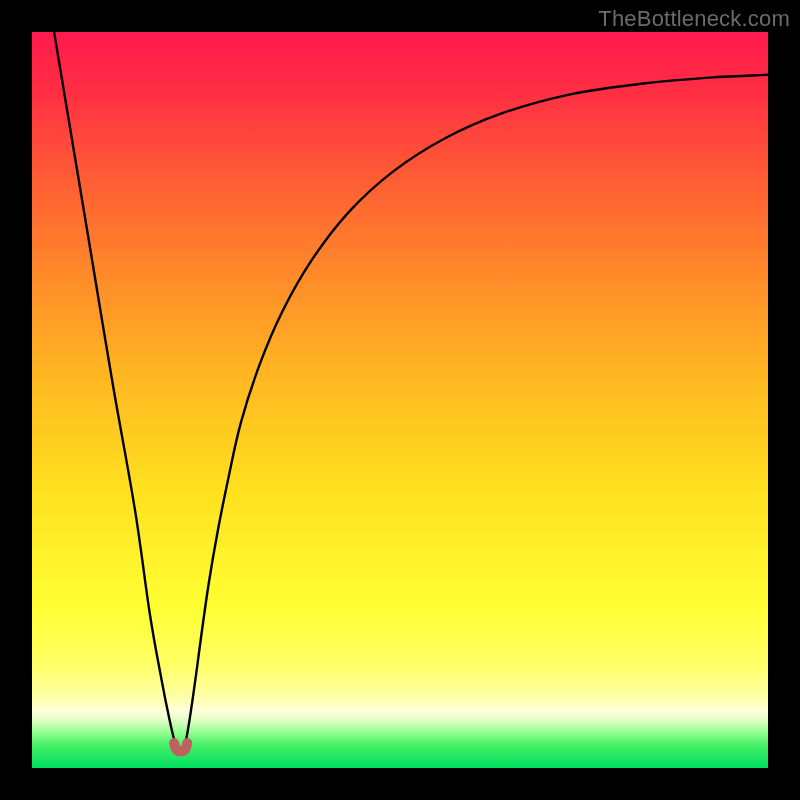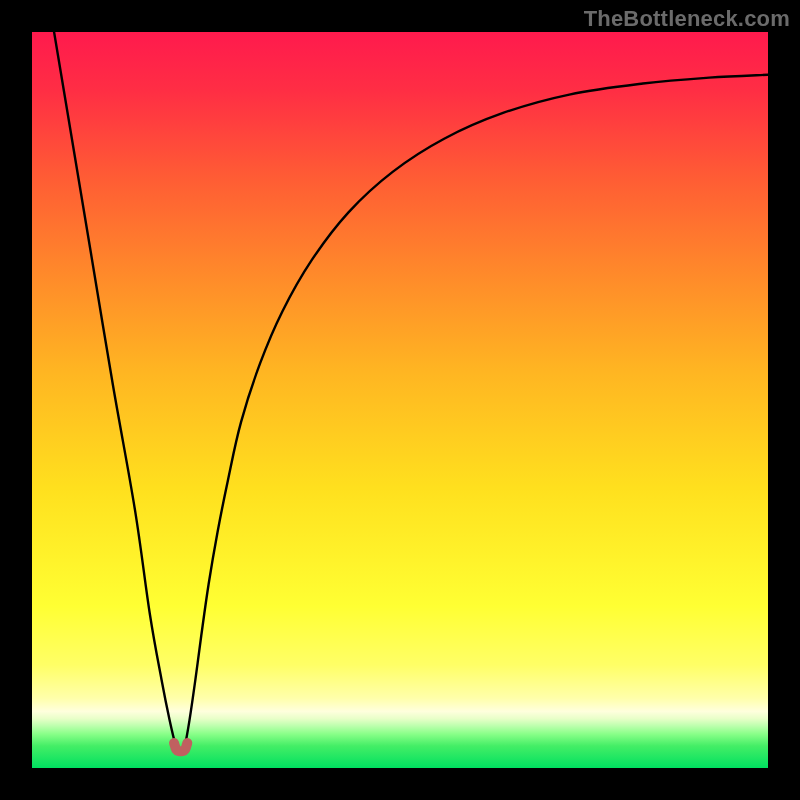--- a/index.html
+++ b/index.html
@@ -55,21 +55,21 @@
     left: 0;
     width: 100%;
     height: 100%;
   }
   .attrib {
     position: absolute;
     top: 6px;
     right: 10px;
     font-family: Arial, Helvetica, sans-serif;
     font-size: 22px;
-    font-weight: 700;
+    font-weight: 400;
     color: #6b6b6b;
     letter-spacing: 0.2px;
   }
 </style>
 </head>
 <body>
 
 <div class="frame">
 
   <div class="attrib">TheBottleneck.com</div>

